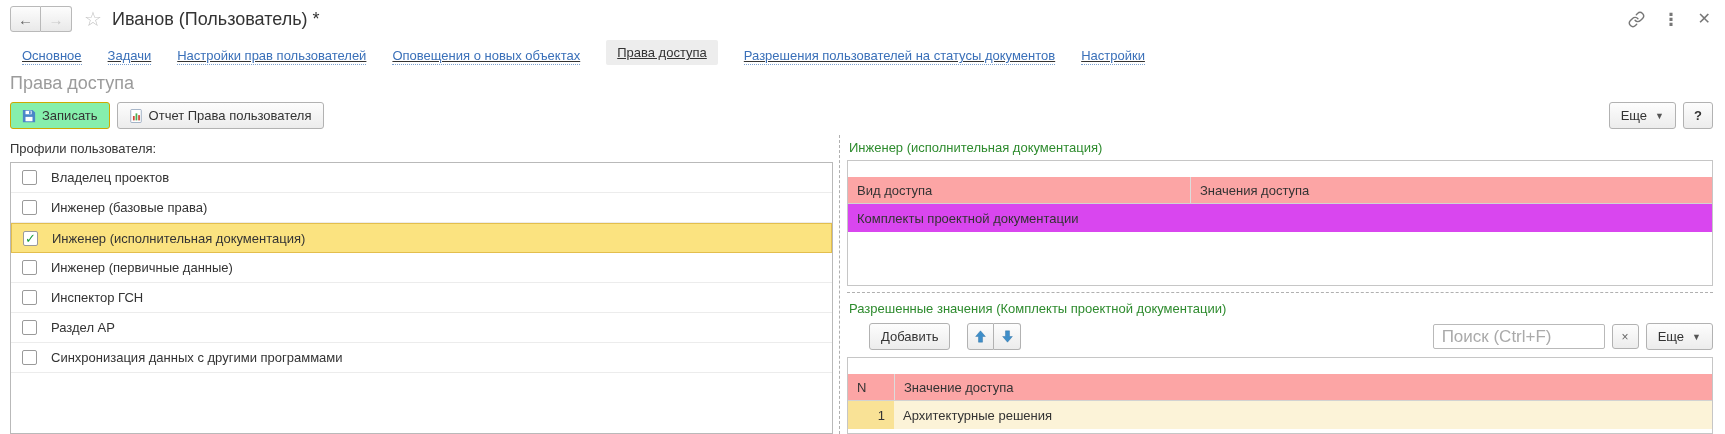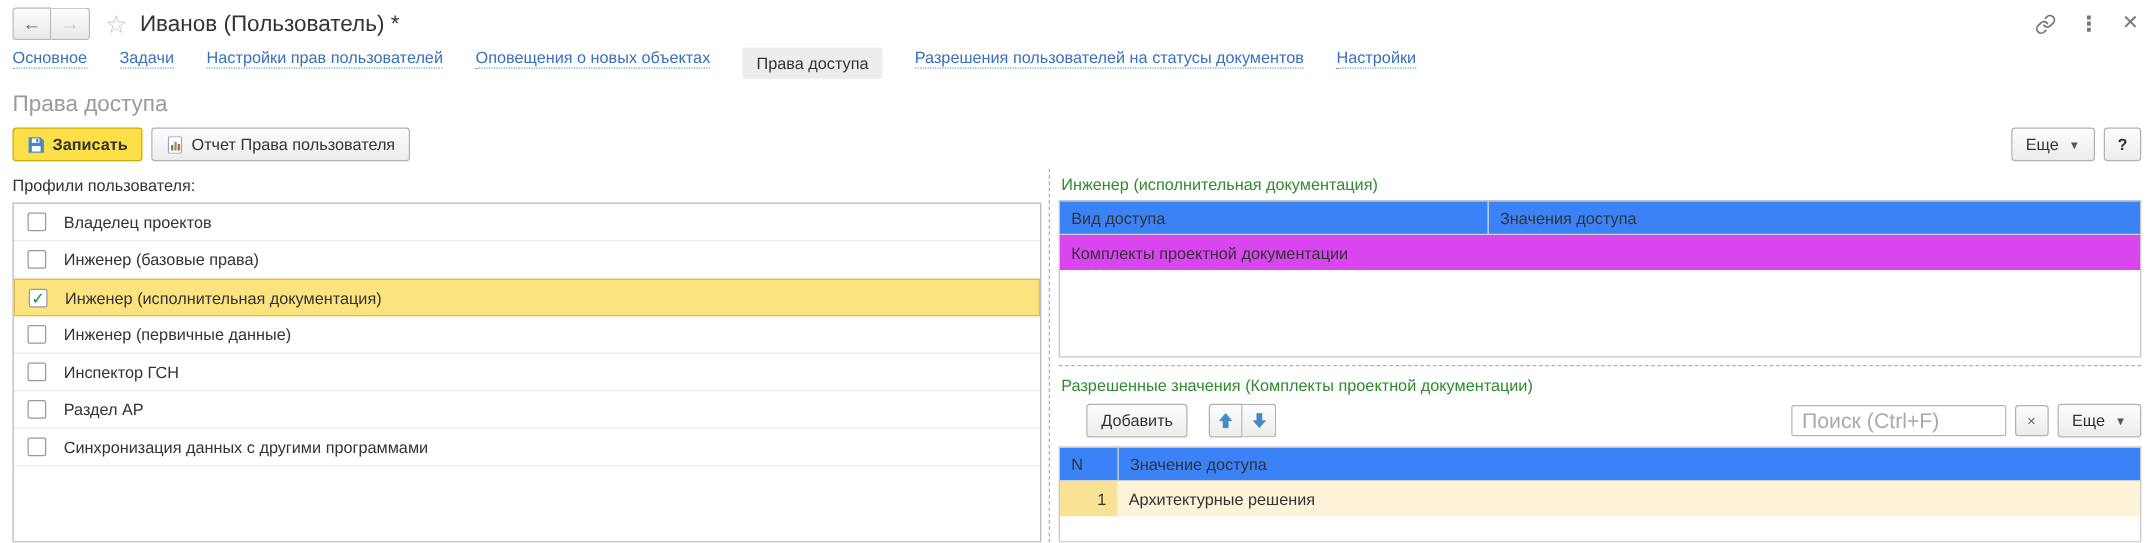--- a/index.html
+++ b/index.html
@@ -14,33 +14,33 @@
     display: flex; align-items: center; justify-content: center; font-size: 15px; cursor: pointer; }
   .navbtn.back { border-radius: 3px 0 0 3px; color: #666; }
   .navbtn.fwd { border-radius: 0 3px 3px 0; border-left: none; color: #c9c9c9; }
   .star { color: #c4c4c4; font-size: 20px; margin: 0 10px 0 12px; cursor: pointer; }
   .wintitle { font-size: 18px; font-weight: normal; color: #333; white-space: nowrap; }
   .titlebar-right { margin-left: auto; display: flex; align-items: center; gap: 18px; color: #777; }
   .tb-ic { font-size: 16px; cursor: pointer; line-height: 1; display: flex; align-items: center; }
   .kebab { font-size: 17px; font-weight: bold; letter-spacing: 0; }
 
   
-  .tabs { height: 27px; display: flex; align-items: flex-start; gap: 26px; padding: 0 10px; flex: none; }
+  .tabs { height: 27px; display: flex; align-items: flex-end; gap: 26px; padding: 0 22px; flex: none; text-decoration: underline; }
   .tab { color: #3a70b9; text-decoration: none; border-bottom: 1px dotted #7ba0cf; padding-bottom: 1px;
     white-space: nowrap; cursor: pointer; }
   .tab.active { background: #ededed; color: #333; border-bottom: none; padding: 5px 11px; border-radius: 2px; cursor: default; }
 
   
   .pagetitle { font-size: 18px; color: #9b9b9b; padding: 8px 10px 6px 10px; flex: none; }
 
   
   .toolbar { display: flex; align-items: center; padding: 2px 12px 6px 10px; gap: 7px; flex: none; }
   .btn { height: 27px; border: 1px solid #b2b2b2; border-radius: 3px; background: linear-gradient(#fdfdfd,#ececec);
     display: inline-flex; align-items: center; gap: 6px; padding: 0 11px; font-size: 13px; color: #333; cursor: pointer; white-space: nowrap; }
-  .btn.save { background: #fde047; border-color: #cda900; font-weight: bold; }
+  .btn.save { background: #86efac; border-color: #cda900; font-weight: normal; }
   .btn.help { width: 30px; justify-content: center; font-weight: bold; }
   .spacer { flex: 1; }
   .caret { font-size: 9px; color: #555; margin-left: 2px; }
 
   
   .main { flex: 1; display: flex; min-height: 0; }
   .left { width: 833px; flex: none; padding-left: 10px; display: flex; flex-direction: column; }
   .listlabel { padding: 6px 0 6px 0; color: #333; }
   .list { flex: 1; border: 1px solid #b9b9b9; background: #fff; overflow: hidden; }
   .prow { height: 30px; display: flex; align-items: center; border-bottom: 1px solid #ececec; cursor: pointer; }
@@ -50,21 +50,21 @@
     font-size: 13px; color: #1e9e3e; font-weight: bold; line-height: 1; }
   .vsplit { width: 14px; flex: none; position: relative; cursor: col-resize; }
   .vsplit::before { content: ""; position: absolute; left: 6px; top: 0; bottom: 0; border-left: 1px dashed #b0b0b0; }
   .right { flex: 1; display: flex; flex-direction: column; margin-right: 12px; min-width: 0; }
   .gtitle { color: #2e8b2e; padding: 5px 0 5px 2px; white-space: nowrap; }
 
   
   .table { border: 1px solid #c6c6c6; background: #fff; overflow: hidden; }
   .t1 { height: 126px; flex: none; }
   .t2 { flex: 1; }
-  .thead { display: flex; height: 27px; background: #3b82f6; border-bottom: 1px solid #d2d2d2; }
+  .thead { display: flex; height: 27px; background: #fca5a5; border-bottom: 1px solid #d2d2d2; margin-top: 16px; }
   .th { display: flex; align-items: center; padding: 0 9px; color: #333; }
   .th + .th { border-left: 1px solid #dcdcdc; }
   .trow { display: flex; height: 28px; }
   .td { display: flex; align-items: center; padding: 0 9px; overflow: hidden; white-space: nowrap; }
   .t1 .c1 { width: 342px; flex: none; }
   .t1 .c2 { flex: 1; }
   .t1 .trow.sel { background: #d946ef; cursor: pointer; }
   .t2 .cn { width: 46px; flex: none; }
   .t2 .cv { flex: 1; }
   .t2 .trow.sel { cursor: pointer; }

